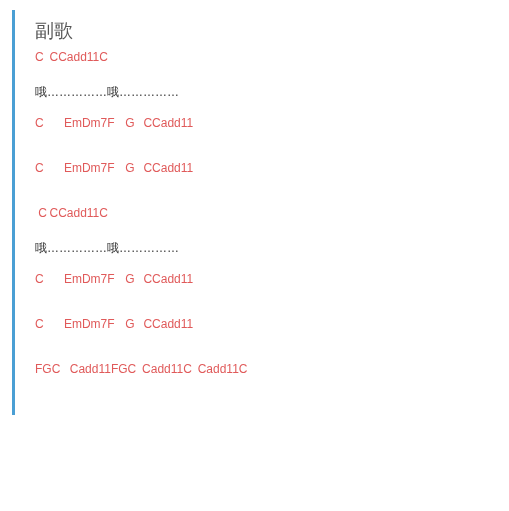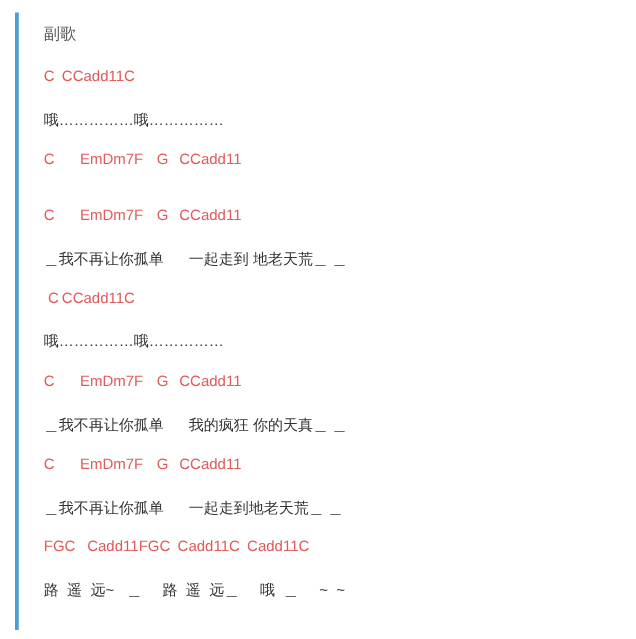--- a/index.html
+++ b/index.html
@@ -16,22 +16,22 @@
       min-height: 511px;
       padding: 10px 0;
     }
     .page-container {
       padding: 8px 16px 8px 20px;
       border-left: 3px solid #4a9fd4;
       margin-left: 12px;
     }
     .section-title {
       color: #555;
-      font-size: 13px;
-      margin-bottom: 18px;
+      font-size: 19px;
+      margin-bottom: 6px;
       font-weight: normal;
     }
     .chord-block {
       margin-bottom: 14px;
     }
     .lyrics-line {
       color: #333;
       font-size: 12px;
       line-height: 1.6;
       white-space: pre;
@@ -145,21 +145,20 @@
       </div>
       <div class="cell">
         <span class="ch">C</span>
         <span class="ly">&nbsp;&nbsp;</span>
       </div>
       <div class="cell">
         <span class="ch">Cadd11</span>
         <span class="ly">&nbsp;</span>
       </div>
     </div>
-    <div class="lyrics-line">＿我不再让你孤单&nbsp;&nbsp;&nbsp;&nbsp;&nbsp;&nbsp;一起走到 地老天荒＿ ＿</div>
   </div>
 
   <div class="chord-block">
     <div class="combined-row">
       <div class="cell">
         <span class="ch">&nbsp;C</span>
         <span class="ly">&nbsp;&nbsp;&nbsp;&nbsp;</span>
       </div>
       <div class="cell">
         <span class="ch">C</span>
@@ -201,100 +200,97 @@
       </div>
       <div class="cell">
         <span class="ch">C</span>
         <span class="ly">&nbsp;&nbsp;</span>
       </div>
       <div class="cell">
         <span class="ch">Cadd11</span>
         <span class="ly">&nbsp;</span>
       </div>
     </div>
-    <div class="lyrics-line">＿我不再让你孤单&nbsp;&nbsp;&nbsp;&nbsp;&nbsp;&nbsp;我的疯狂 你的天真＿ ＿</div>
-  </div>
-
-  <div class="chord-block">
-    <div class="combined-row">
-      <div class="cell">
-        <span class="ch">C</span>
-        <span class="ly">&nbsp;&nbsp;&nbsp;&nbsp;&nbsp;&nbsp;&nbsp;&nbsp;</span>
-      </div>
-      <div class="cell">
-        <span class="ch">Em</span>
-        <span class="ly">&nbsp;&nbsp;</span>
-      </div>
-      <div class="cell">
-        <span class="ch">Dm7</span>
-        <span class="ly">&nbsp;&nbsp;&nbsp;&nbsp;&nbsp;&nbsp;&nbsp;</span>
-      </div>
-      <div class="cell">
-        <span class="ch">F</span>
-        <span class="ly">&nbsp;&nbsp;&nbsp;&nbsp;&nbsp;</span>
-      </div>
-      <div class="cell">
-        <span class="ch">G</span>
-        <span class="ly">&nbsp;&nbsp;&nbsp;&nbsp;&nbsp;</span>
-      </div>
-      <div class="cell">
-        <span class="ch">C</span>
-        <span class="ly">&nbsp;&nbsp;</span>
-      </div>
-      <div class="cell">
-        <span class="ch">Cadd11</span>
-        <span class="ly">&nbsp;</span>
-      </div>
-    </div>
-    <div class="lyrics-line">＿我不再让你孤单&nbsp;&nbsp;&nbsp;&nbsp;&nbsp;&nbsp;一起走到地老天荒＿ ＿</div>
-  </div>
-
-  <div class="chord-block">
-    <div class="combined-row">
-      <div class="cell">
-        <span class="ch">F</span>
-        <span class="ly">&nbsp;&nbsp;</span>
-      </div>
-      <div class="cell">
-        <span class="ch">G</span>
-        <span class="ly">&nbsp;&nbsp;</span>
-      </div>
-      <div class="cell">
-        <span class="ch">C</span>
-        <span class="ly">&nbsp;&nbsp;&nbsp;&nbsp;&nbsp;</span>
-      </div>
-      <div class="cell">
-        <span class="ch">Cadd11</span>
-        <span class="ly">&nbsp;</span>
-      </div>
-      <div class="cell">
-        <span class="ch">F</span>
-        <span class="ly">&nbsp;&nbsp;</span>
-      </div>
-      <div class="cell">
-        <span class="ch">G</span>
-        <span class="ly">&nbsp;&nbsp;</span>
-      </div>
-      <div class="cell">
-        <span class="ch">C</span>
-        <span class="ly">&nbsp;&nbsp;&nbsp;&nbsp;</span>
-      </div>
-      <div class="cell">
-        <span class="ch">Cadd11</span>
-        <span class="ly">&nbsp;&nbsp;</span>
-      </div>
-      <div class="cell">
-        <span class="ch">C</span>
-        <span class="ly">&nbsp;&nbsp;&nbsp;&nbsp;</span>
-      </div>
-      <div class="cell">
-        <span class="ch">Cadd11</span>
-        <span class="ly">&nbsp;&nbsp;</span>
-      </div>
-      <div class="cell">
-        <span class="ch">C</span>
-        <span class="ly">&nbsp;</span>
-      </div>
-    </div>
-    <div class="lyrics-line">路  遥  远~   ＿&nbsp;&nbsp;&nbsp;&nbsp;&nbsp;路  遥  远＿&nbsp;&nbsp;&nbsp;&nbsp; 哦  ＿&nbsp;&nbsp;&nbsp;&nbsp;&nbsp;~  ~</div>
+  </div>
+
+  <div class="chord-block">
+    <div class="combined-row">
+      <div class="cell">
+        <span class="ch">C</span>
+        <span class="ly">&nbsp;&nbsp;&nbsp;&nbsp;&nbsp;&nbsp;&nbsp;&nbsp;</span>
+      </div>
+      <div class="cell">
+        <span class="ch">Em</span>
+        <span class="ly">&nbsp;&nbsp;</span>
+      </div>
+      <div class="cell">
+        <span class="ch">Dm7</span>
+        <span class="ly">&nbsp;&nbsp;&nbsp;&nbsp;&nbsp;&nbsp;&nbsp;</span>
+      </div>
+      <div class="cell">
+        <span class="ch">F</span>
+        <span class="ly">&nbsp;&nbsp;&nbsp;&nbsp;&nbsp;</span>
+      </div>
+      <div class="cell">
+        <span class="ch">G</span>
+        <span class="ly">&nbsp;&nbsp;&nbsp;&nbsp;&nbsp;</span>
+      </div>
+      <div class="cell">
+        <span class="ch">C</span>
+        <span class="ly">&nbsp;&nbsp;</span>
+      </div>
+      <div class="cell">
+        <span class="ch">Cadd11</span>
+        <span class="ly">&nbsp;</span>
+      </div>
+    </div>
+  </div>
+
+  <div class="chord-block">
+    <div class="combined-row">
+      <div class="cell">
+        <span class="ch">F</span>
+        <span class="ly">&nbsp;&nbsp;</span>
+      </div>
+      <div class="cell">
+        <span class="ch">G</span>
+        <span class="ly">&nbsp;&nbsp;</span>
+      </div>
+      <div class="cell">
+        <span class="ch">C</span>
+        <span class="ly">&nbsp;&nbsp;&nbsp;&nbsp;&nbsp;</span>
+      </div>
+      <div class="cell">
+        <span class="ch">Cadd11</span>
+        <span class="ly">&nbsp;</span>
+      </div>
+      <div class="cell">
+        <span class="ch">F</span>
+        <span class="ly">&nbsp;&nbsp;</span>
+      </div>
+      <div class="cell">
+        <span class="ch">G</span>
+        <span class="ly">&nbsp;&nbsp;</span>
+      </div>
+      <div class="cell">
+        <span class="ch">C</span>
+        <span class="ly">&nbsp;&nbsp;&nbsp;&nbsp;</span>
+      </div>
+      <div class="cell">
+        <span class="ch">Cadd11</span>
+        <span class="ly">&nbsp;&nbsp;</span>
+      </div>
+      <div class="cell">
+        <span class="ch">C</span>
+        <span class="ly">&nbsp;&nbsp;&nbsp;&nbsp;</span>
+      </div>
+      <div class="cell">
+        <span class="ch">Cadd11</span>
+        <span class="ly">&nbsp;&nbsp;</span>
+      </div>
+      <div class="cell">
+        <span class="ch">C</span>
+        <span class="ly">&nbsp;</span>
+      </div>
+    </div>
   </div>
 
 </div>
 
 </body></html>

